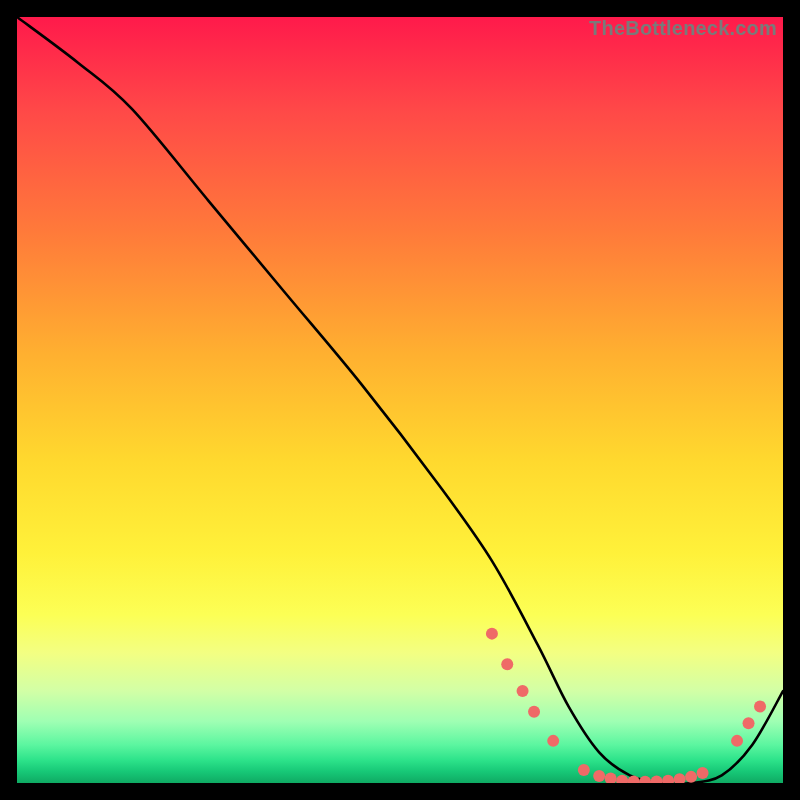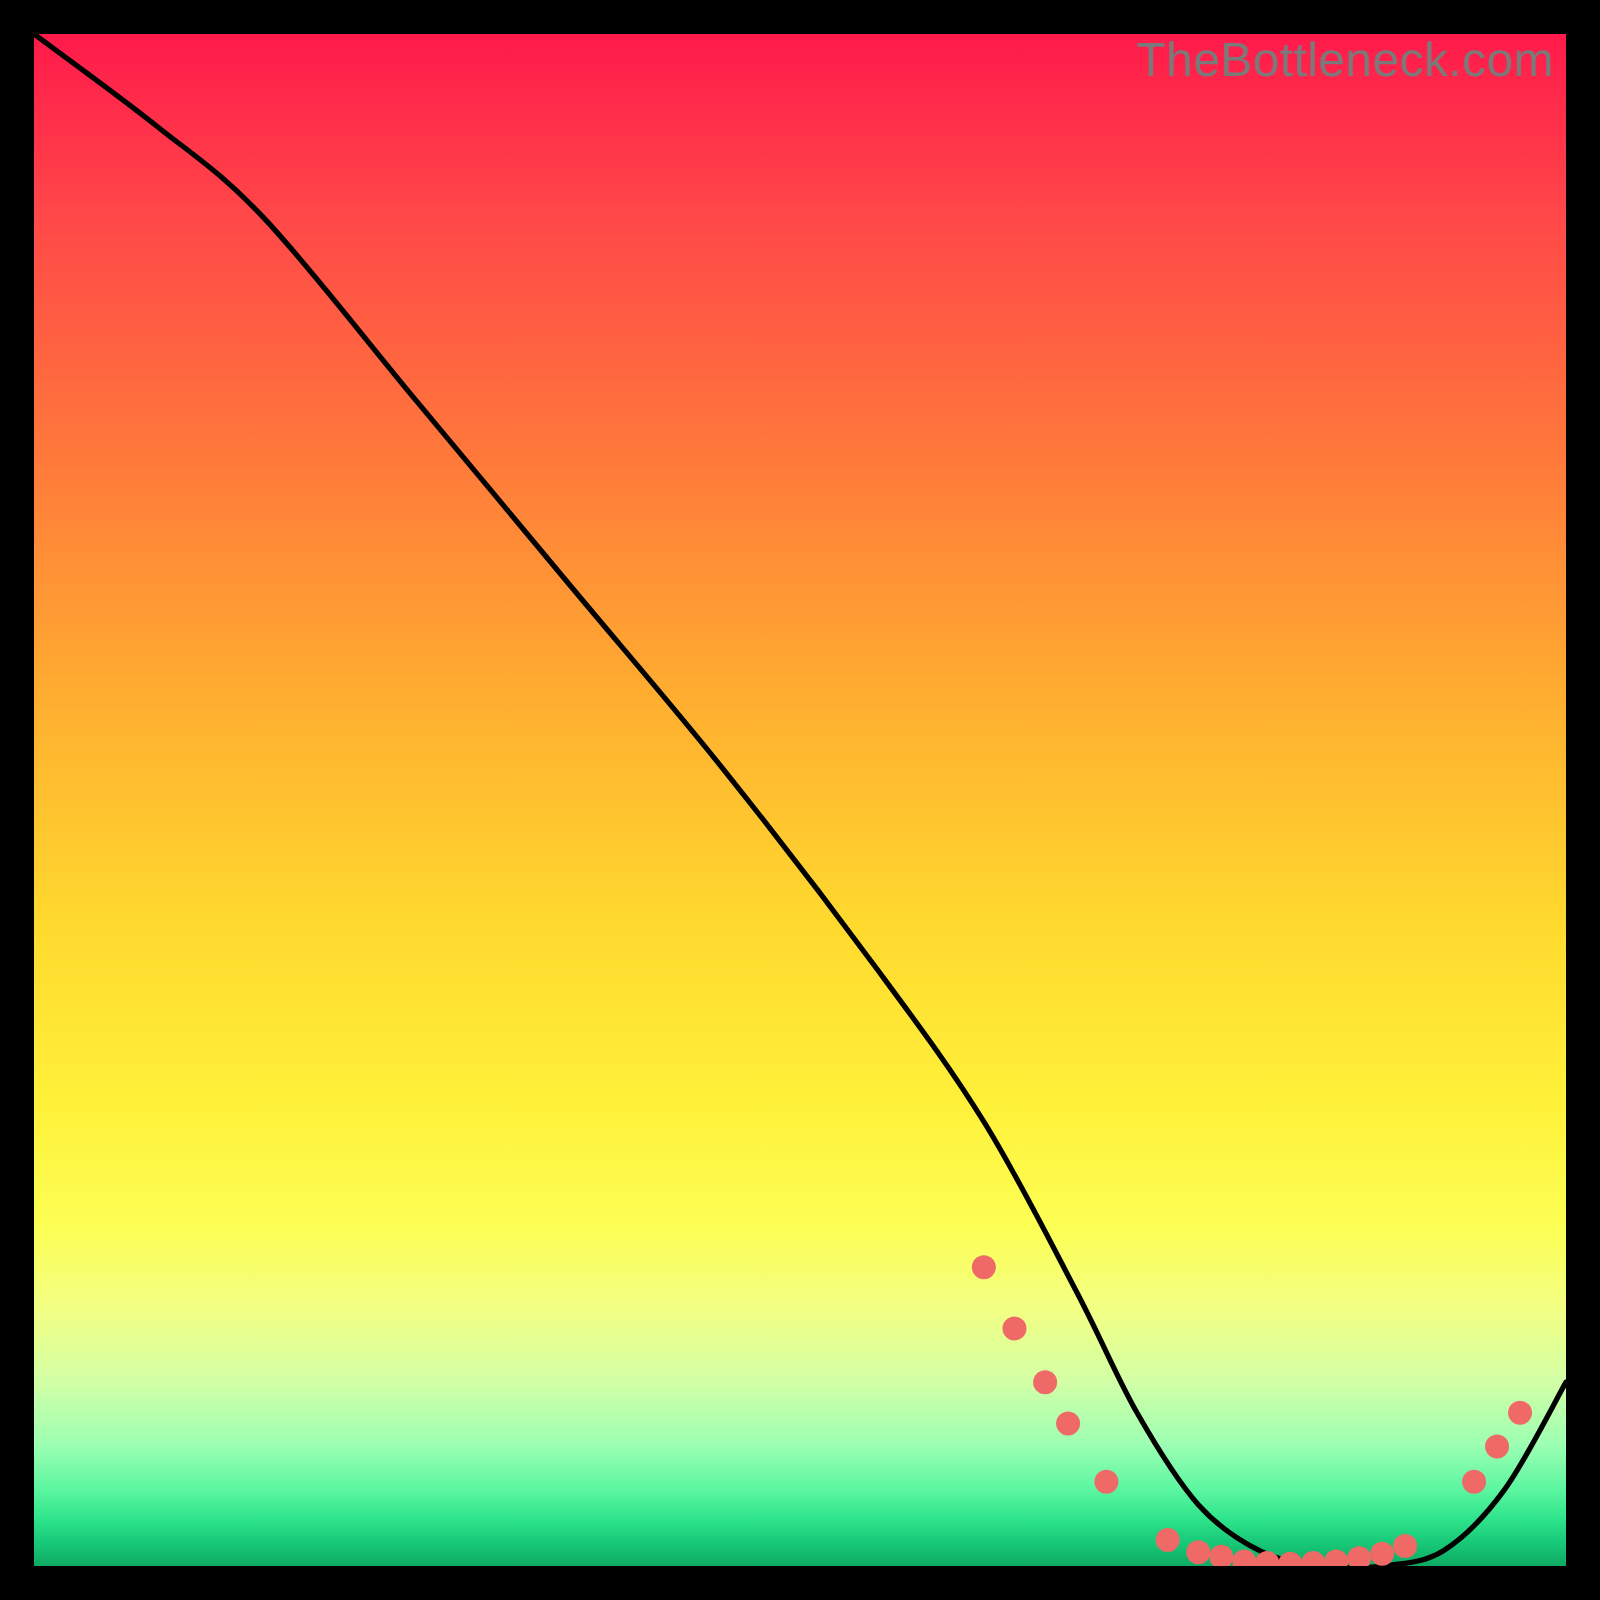--- a/index.html
+++ b/index.html
@@ -42,22 +42,22 @@
       #2de38a 97%,
       #17c877 98.5%,
       #0faa63 100%
     );
   }
   .attribution {
     position: absolute;
     top: 0px;
     right: 6px;
     color: #7a7a7a;
-    font-size: 24px;
-    font-weight: 400;
+    font-size: 20px;
+    font-weight: 700;
     letter-spacing: 0.2px;
   }
   svg.curve {
     position: absolute;
     inset: 0;
   }
 </style>
 </head>
 <body>
 

